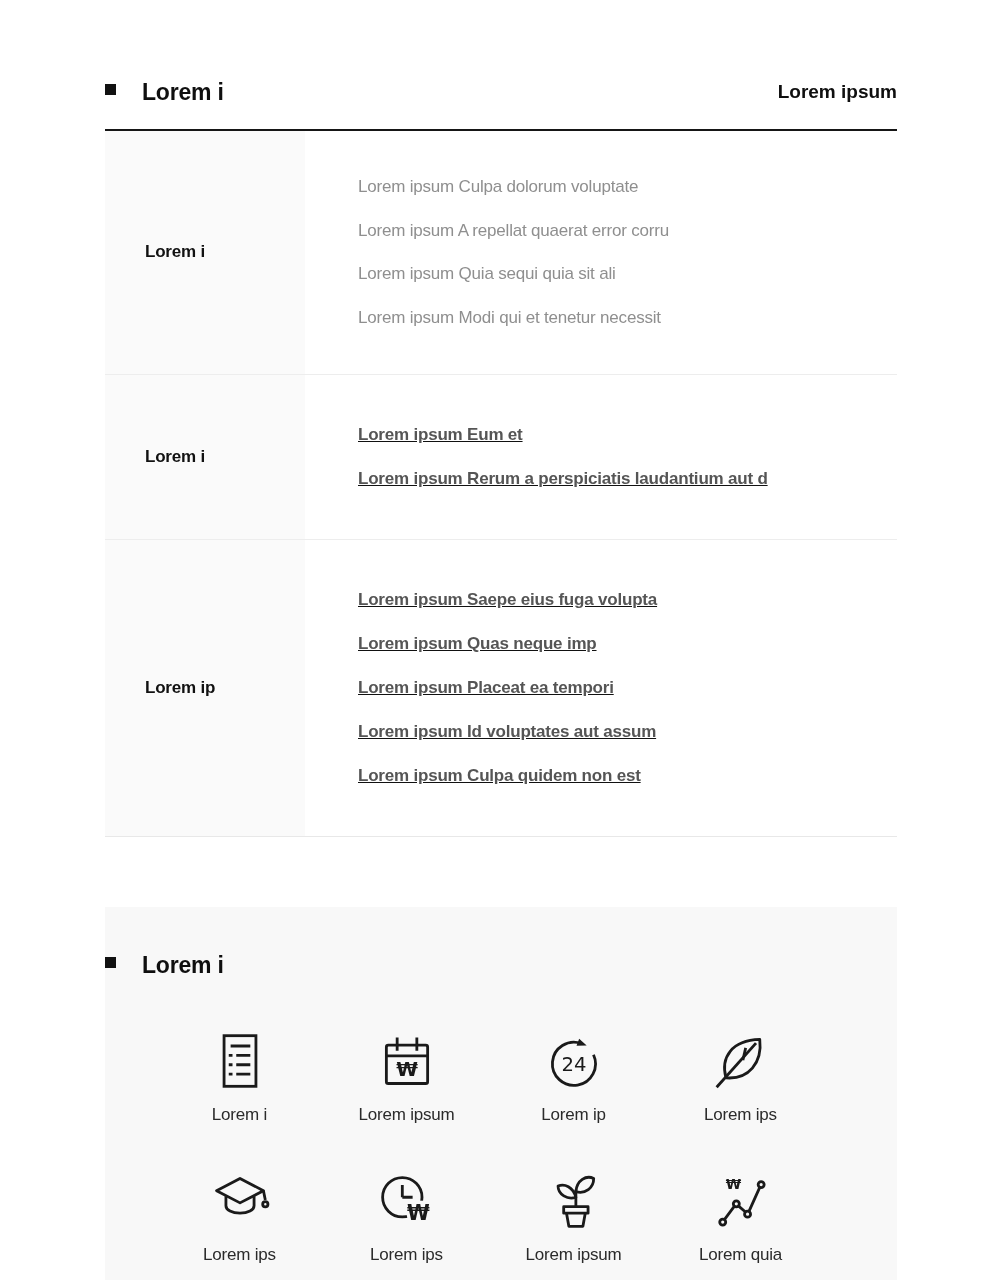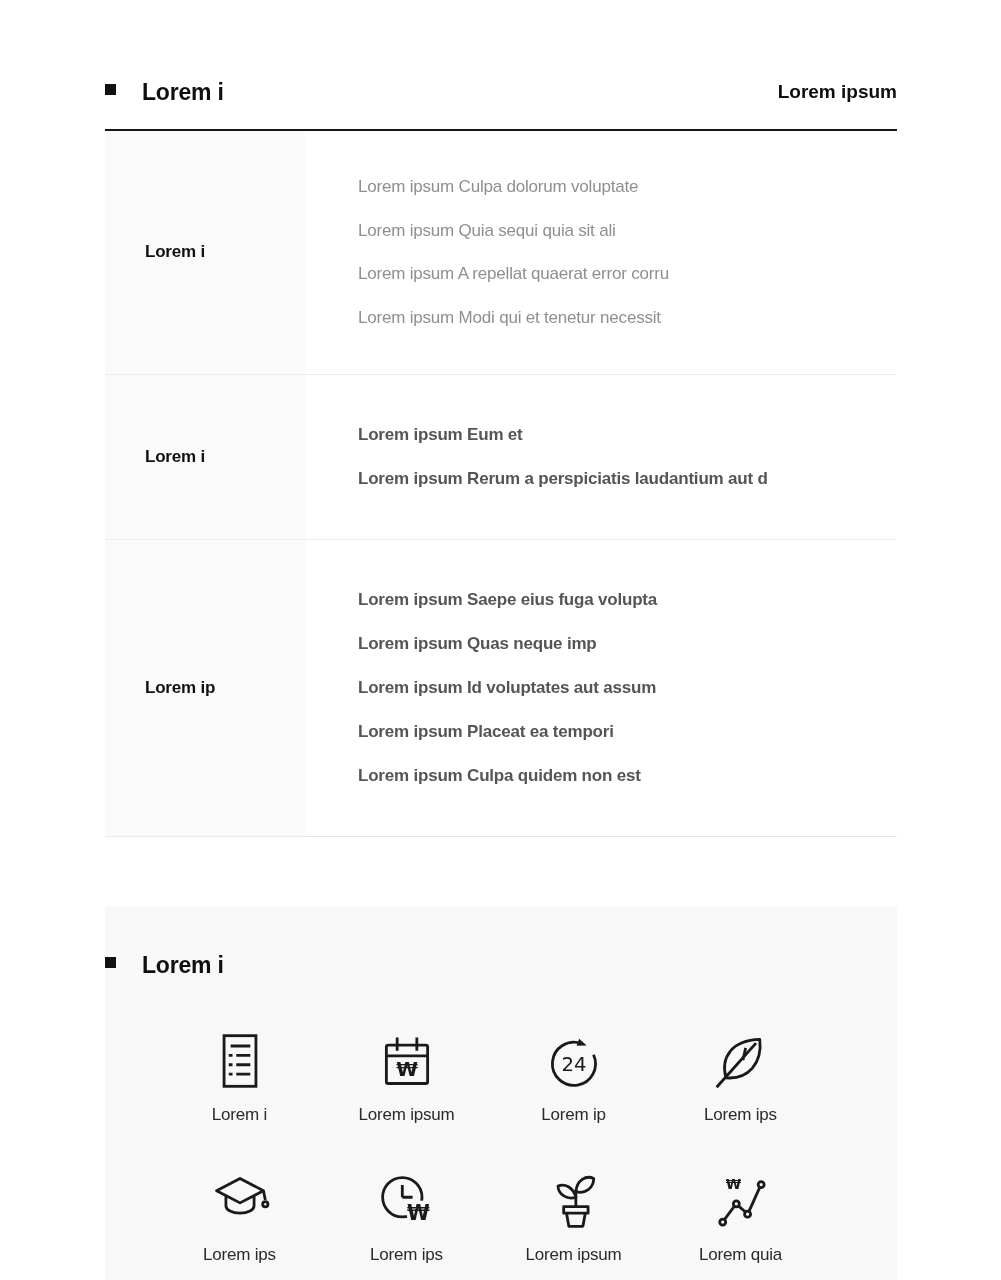--- a/index.html
+++ b/index.html
@@ -28,21 +28,21 @@
   .info-row { display: flex; border-bottom: 1px solid #ededed; }
   .info-row:last-child { border-bottom: none; }
   .row-label {
     width: 200px; flex: none; background: #fafafa;
     display: flex; align-items: center; padding-left: 40px;
     font-size: 17px; font-weight: 700; color: #111; letter-spacing: -0.2px;
   }
   .row-content { padding: 30px 0 30px 45px; }
   .row-content p { margin: 8px; font-size: 17px; line-height: 35.7px; letter-spacing: -0.2px; }
   .info-row.muted .row-content p { color: #8f8f8f; font-weight: 400; }
-  .info-row.strong .row-content { padding-top: 34px; padding-bottom: 34px; }
+  .info-row.strong .row-content { padding-top: 34px; padding-bottom: 34px; text-decoration: underline; }
   .info-row.strong .row-content p { color: #555555; font-weight: 700; line-height: 36px; }
 
   
   .icons-panel { margin-top: 70px; background: #f8f8f8; padding: 42px 0 64px 0; }
   .icons-grid {
     margin-top: 50px; padding-left: 51px; width: 720px;
     display: flex; flex-wrap: wrap; row-gap: 46px;
   }
   .icon-cell { width: 167px; display: flex; flex-direction: column; align-items: center; }
   .icon-holder { height: 60px; display: flex; align-items: center; justify-content: center; }
@@ -63,39 +63,39 @@
       <span class="bullet"></span>
       <h2 class="section-title">Lorem i</h2>
       <a class="header-link">Lorem ipsum</a>
     </header>
 
     <div class="info-table" id="info-table">
         <div class="info-row muted">
         <div class="row-label">Lorem i</div>
         <div class="row-content">
             <p>Lorem ipsum Culpa dolorum voluptate</p>
+            <p>Lorem ipsum A repellat quaerat error corru</p>
             <p>Lorem ipsum Quia sequi quia sit ali</p>
-            <p>Lorem ipsum A repellat quaerat error corru</p>
             <p>Lorem ipsum Modi qui et tenetur necessit</p>
           </div>
       </div>
         <div class="info-row strong">
         <div class="row-label">Lorem i</div>
         <div class="row-content">
             <p>Lorem ipsum Eum et</p>
             <p>Lorem ipsum Rerum a perspiciatis laudantium aut d</p>
           </div>
       </div>
         <div class="info-row strong">
         <div class="row-label">Lorem ip</div>
         <div class="row-content">
             <p>Lorem ipsum Saepe eius fuga volupta</p>
             <p>Lorem ipsum Quas neque imp</p>
+            <p>Lorem ipsum Placeat ea tempori</p>
             <p>Lorem ipsum Id voluptates aut assum</p>
-            <p>Lorem ipsum Placeat ea tempori</p>
             <p>Lorem ipsum Culpa quidem non est</p>
           </div>
       </div>
       </div>
 
   </section>
 
   <section class="icons-panel">
     <header class="section-header">
       <span class="bullet"></span>

